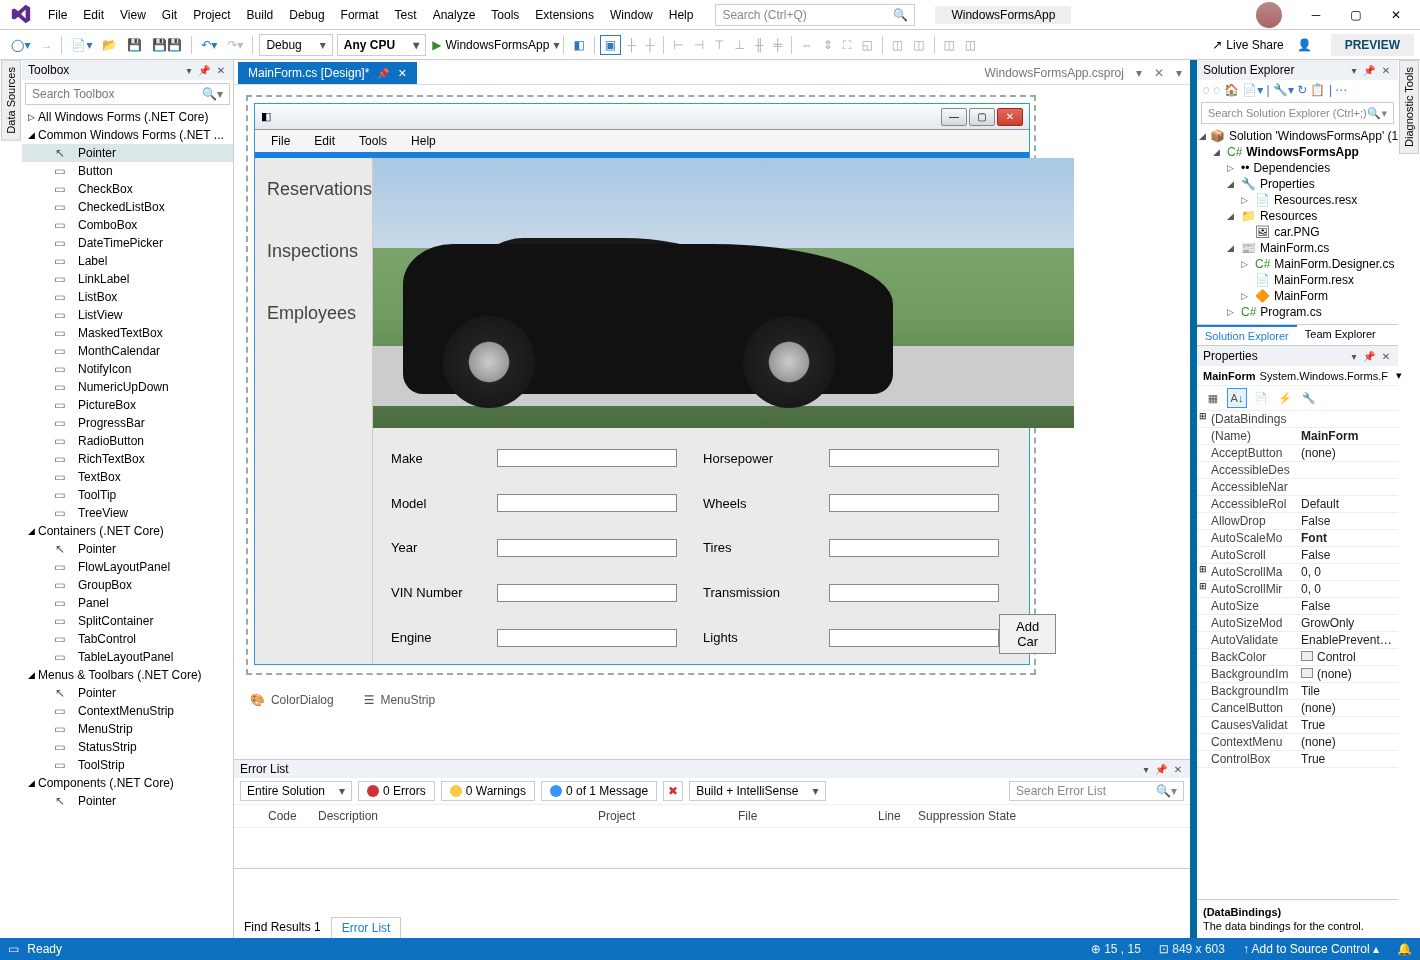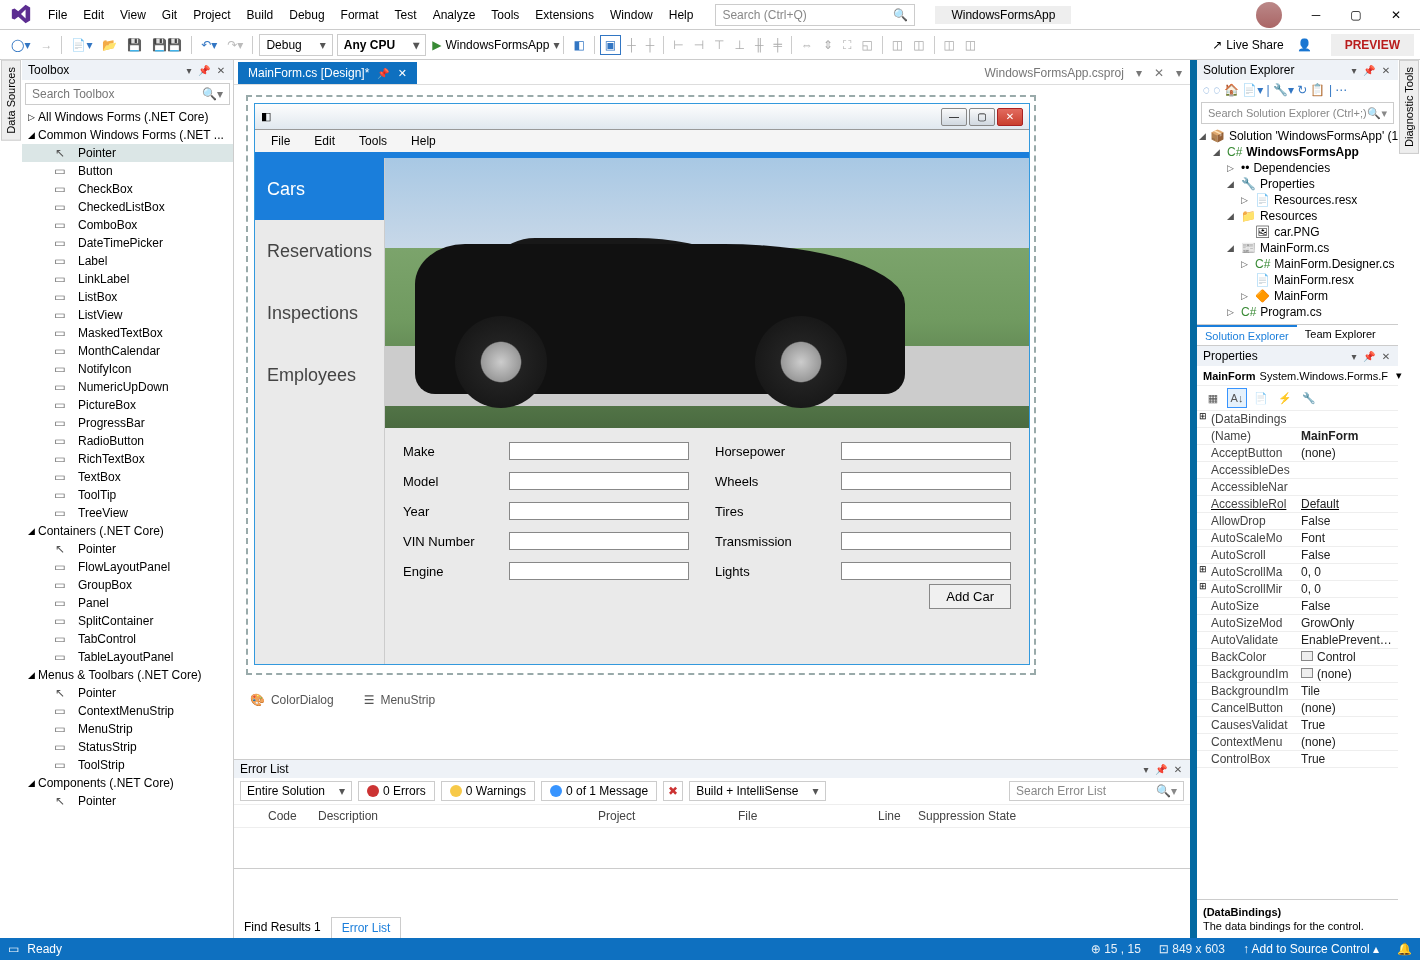--- a/index.html
+++ b/index.html
@@ -17,21 +17,21 @@
 .win-btn { width: 40px; height: 26px; display:flex; align-items:center; justify-content:center; }
 
 
 .toolbar { height: 30px; display: flex; align-items: center; padding: 0 6px; border-bottom: 1px solid #ccc; }
 .tb-btn { padding: 2px 4px; margin: 0 1px; color: #3276c3; }
 .tb-sep { width:1px; height:18px; background:#ccc; margin:0 4px; }
 .tb-combo { height: 22px; border:1px solid #ccc; padding: 0 6px; margin: 0 2px; display:flex; align-items:center; font-size:12px; }
 .tb-combo::after { content:"▾"; margin-left: 18px; color:#555; }
 .play { color:#388a34; margin-left:4px; }
 .tb-right { margin-left:auto; display:flex; align-items:center; }
-.preview { background: #eee; padding: 4px 14px; margin-left:18px; font-weight:600; color:#b91c1c;text-align:center; }
+.preview { background: #eee; padding: 4px 14px; margin-left:18px; font-weight:600; color:#0c4a6e;text-align:center; }
 
 
 .body-row { display:flex; height: calc(100% - 60px - 22px); }
 .vertical-tab { writing-mode: vertical-rl; transform: rotate(180deg); padding: 6px 3px; font-size:11px; background:#eee; border:1px solid #ccc; }
 .vertical-strip { width: 22px; display:flex; flex-direction:column; align-items:center; }
 
 
 .toolbox { width: 212px; border-right: 1px solid #ccc; display:flex; flex-direction:column; }
 .panel-hdr { display:flex; align-items:center; padding: 3px 6px; font-size:12px; background: #eef2f7; }
 .panel-hdr .hdr-ops { margin-left:auto; display:flex; gap:4px; }
@@ -68,21 +68,21 @@
 .form-main { flex:1; display:flex; flex-direction:column; }
 .car-img { flex: 0 0 270px; background: linear-gradient(#8ab07a 0%, #709a60 60%, #4a6a40 100%); position:relative; overflow:hidden; }
 .road { position:absolute; bottom:22px; left:0; right:0; height:60px; background:#ccc; }
 .grass-top { position:absolute; top:0; left:0; right:0; height:90px; background: linear-gradient(#a8c8e4,#c8d8e8); }
 .car-body { position:absolute; bottom:34px; left:30px; width:490px; height:150px; background:#111; border-radius: 50px 180px 20px 20px / 40px 60px 20px 20px; }
 .car-roof { position:absolute; bottom:110px; left:90px; width:300px; height:80px; background:#181818; border-radius: 60px 140px 10px 10px / 70px 70px 10px 10px; }
 .wheel { position:absolute; bottom:20px; width:92px; height:92px; border-radius:50%; background: radial-gradient(circle, #ccc 0%, #999 30%, #222 32%, #111 100%); }
 .wheel.w1 { left:70px; } .wheel.w2 { left:370px; }
 .window-glass { position:absolute; bottom:118px; left:110px; width:250px; height:54px; background: linear-gradient(#4a5a5e,#2a3236); border-radius: 30px 90px 4px 4px / 50px 50px 4px 4px; }
 
-.fields { flex:1; padding:14px 18px 10px 18px; display:flex; flex-direction:column; }
+.fields { flex:1; padding:14px 18px 10px 18px; display:flex; }
 .fields-grid { display:grid; grid-template-columns: 80px 180px 100px 170px; gap: 12px 26px; font-size:13px; align-items:center; }
 .fields-grid input { height:18px; border:1px solid #888; background:#fff; }
 .add-car { align-self:flex-end; margin-top:4px; padding:4px 16px; border:1px solid #888; background:#f0f0f0; font-size:13px; }
 
 .component-tray { padding:18px 4px 10px; display:flex; gap:30px; color:#555; font-size:12px; }
 .component-tray .ci { display:flex; align-items:center; gap:6px; }
 
 
 .error-panel { border-top:1px solid #ccc; }
 .error-hdr { display:flex; align-items:center; padding:2px 6px; font-size:12px; background:#eef2f7; }
@@ -313,21 +313,20 @@
           </div>
           <div class="form-menu">
             <span>File</span>
             <span>Edit</span>
             <span>Tools</span>
             <span>Help</span>
           </div>
           <div class="form-bluebar"></div>
           <div class="form-body">
             <div class="form-sidebar">
-              <div class="side-btn active">Cars</div>
               <div class="side-btn">Reservations</div>
               <div class="side-btn">Inspections</div>
               <div class="side-btn">Employees</div>
             </div>
             <div class="form-main">
               <div class="car-img">
                 <div class="grass-top"></div>
                 <div class="road"></div>
                 <div class="car-roof"></div>
                 <div class="window-glass"></div>
@@ -510,31 +509,31 @@
             <div class="v">(none)</div>
           </div>
           <div class="prow" style="position:relative;">
             <div class="k">AccessibleDes</div>
             <div class="v"></div>
           </div>
           <div class="prow" style="position:relative;">
             <div class="k">AccessibleNar</div>
             <div class="v"></div>
           </div>
-          <div class="prow" style="position:relative;text-decoration:underline;">
+          <div class="prow" style="position:relative;">
             <div class="k">AccessibleRol</div>
             <div class="v">Default</div>
           </div>
           <div class="prow" style="position:relative;">
             <div class="k">AllowDrop</div>
             <div class="v">False</div>
           </div>
           <div class="prow" style="position:relative;">
             <div class="k">AutoScaleMo</div>
-            <div class="v" style="font-weight:400">Font</div>
+            <div class="v" style="font-weight:700">Font</div>
           </div>
           <div class="prow" style="position:relative;">
             <div class="k">AutoScroll</div>
             <div class="v">False</div>
           </div>
           <div class="prow" style="position:relative;">
             <span style="position:absolute;left:2px;font-size:9px;">⊞</span>
             <div class="k">AutoScrollMa</div>
             <div class="v">0, 0</div>
           </div>

